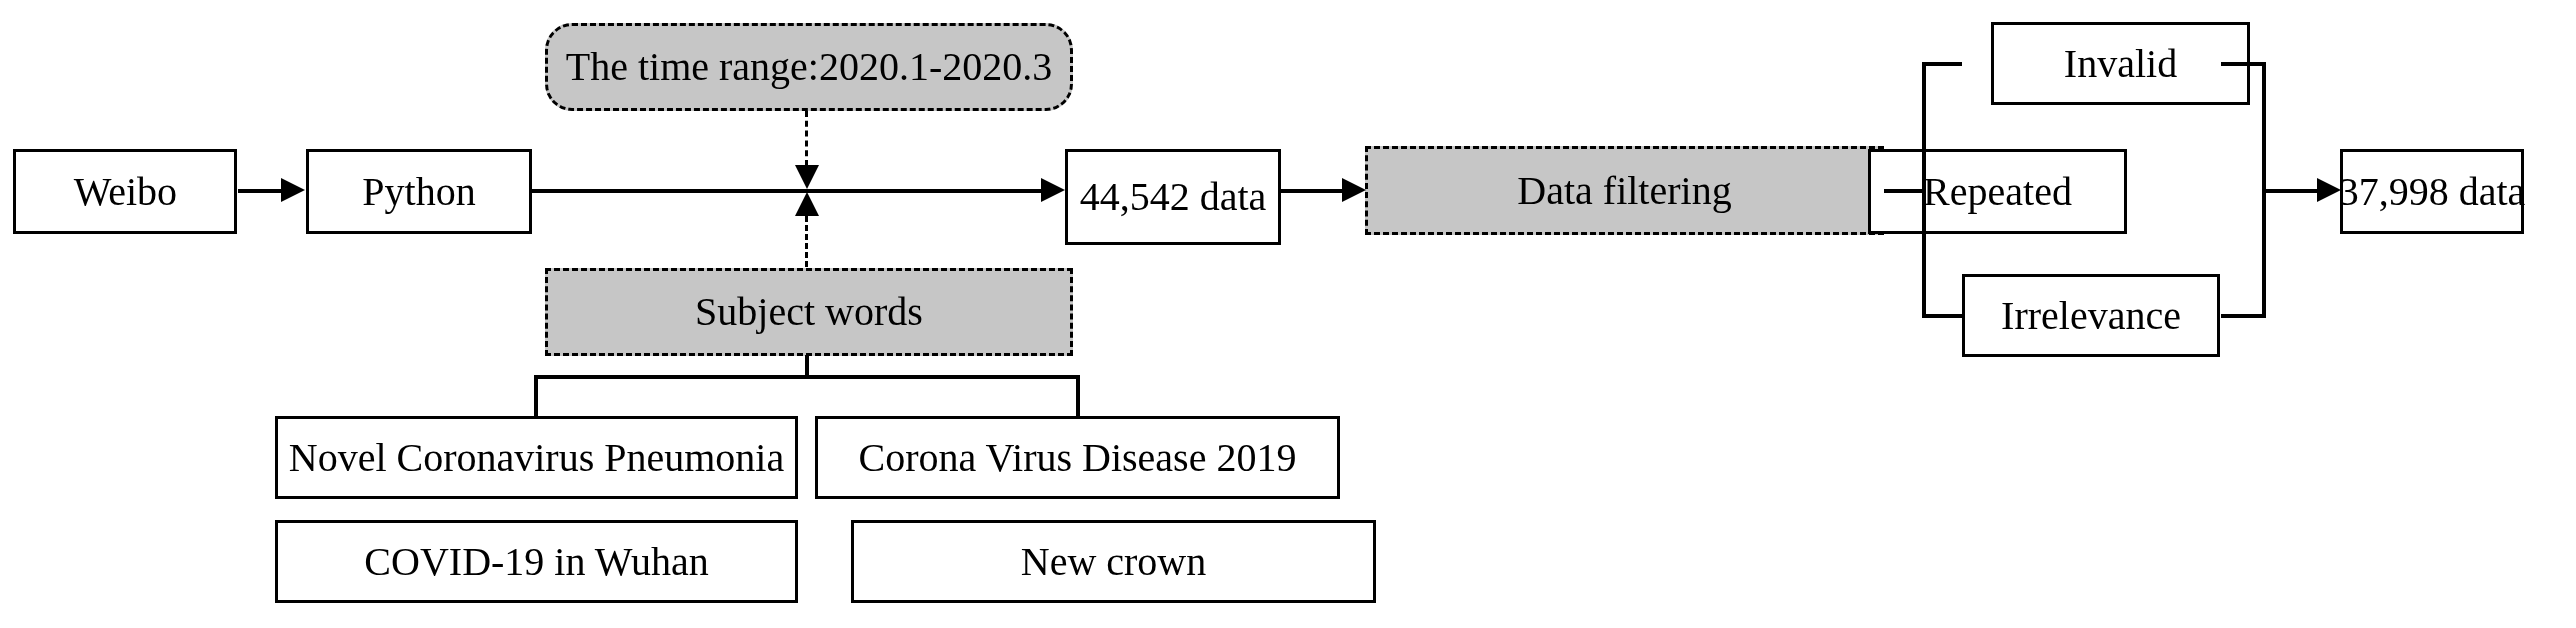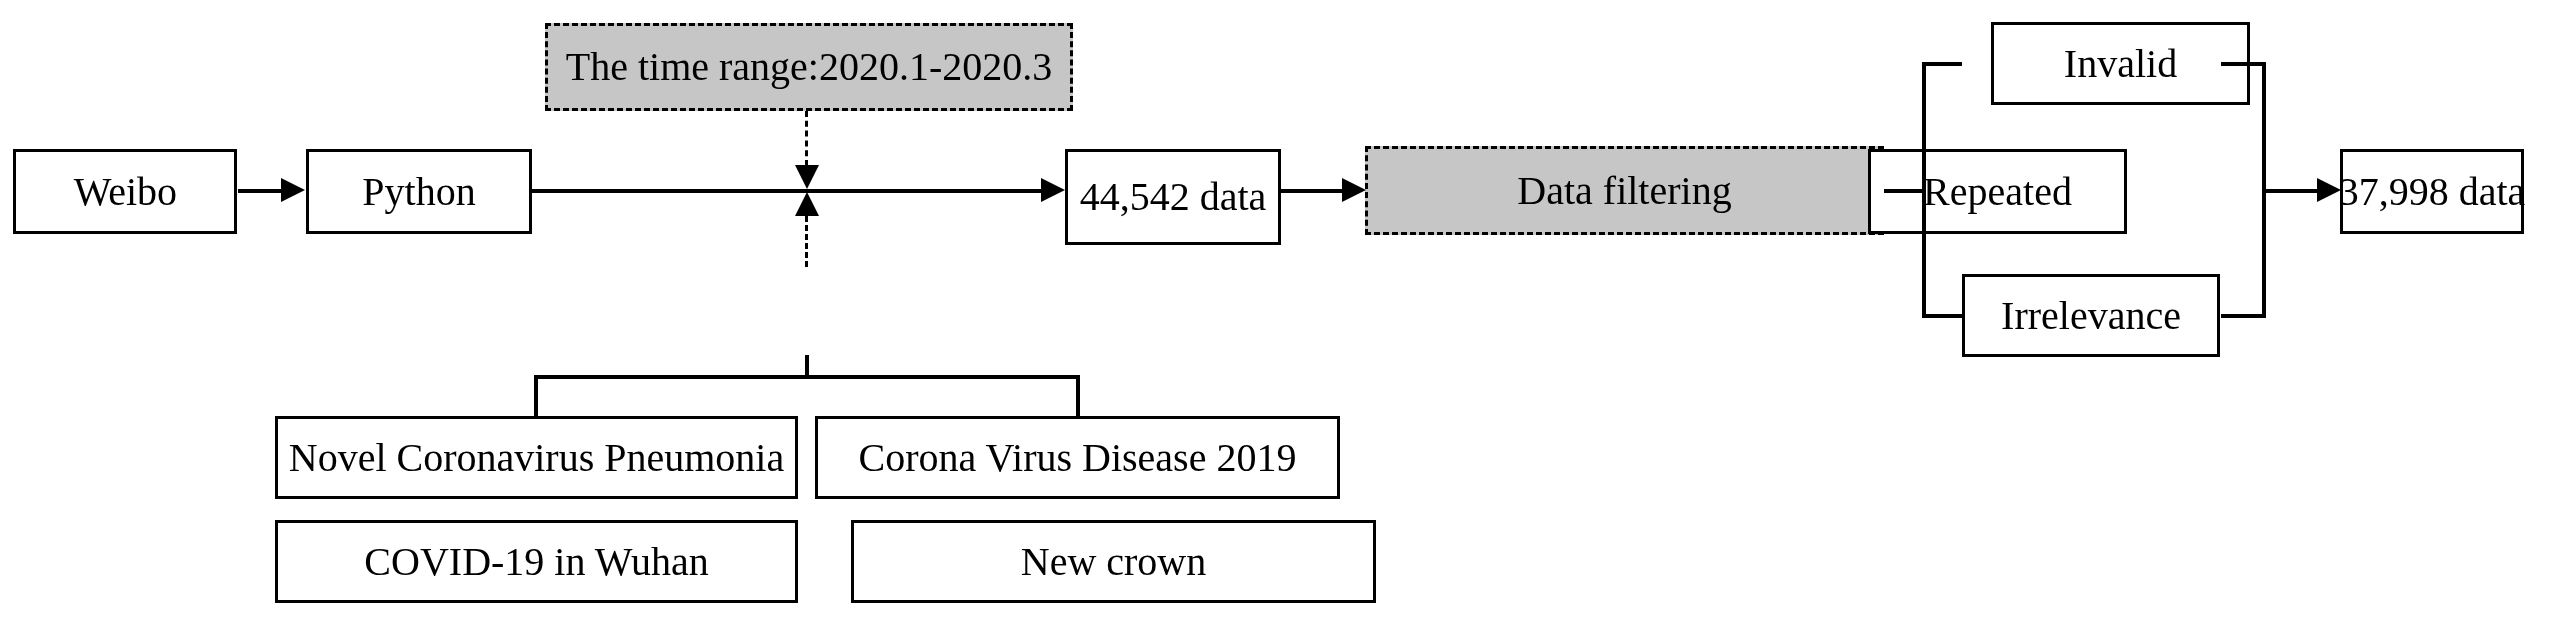--- a/index.html
+++ b/index.html
@@ -72,24 +72,27 @@
 <div class="canvas">
 
   <div class="node" style="left:13.4px; top:149px; width:224px; height:85px;">
     <span>Weibo</span>
   </div>
 
   <div class="node" style="left:306px; top:149px; width:226px; height:85px;">
     <span>Python</span>
   </div>
 
-  <div class="node dashed" style="left:545px; top:23px; width:528px; height:88px;">
+  <div class="node dashed" style="left:545px; top:23px; width:528px; height:88px;border-radius:27px;">
     <span>The time range:2020.1-2020.3</span>
   </div>
 
+  <div class="node dashed" style="left:545px; top:268px; width:528px; height:88px;">
+    <span>Subject words</span>
+  </div>
 
   <div class="node" style="left:1065px; top:149px; width:216px; height:96px;">
     <span>44,542 data</span>
   </div>
 
   <div class="node dashed" style="left:1365px; top:146px; width:519px; height:89px;">
     <span>Data filtering</span>
   </div>
 
   <div class="node" style="left:1962px; top:22px; width:259px; height:83px;margin-left:29px;">

